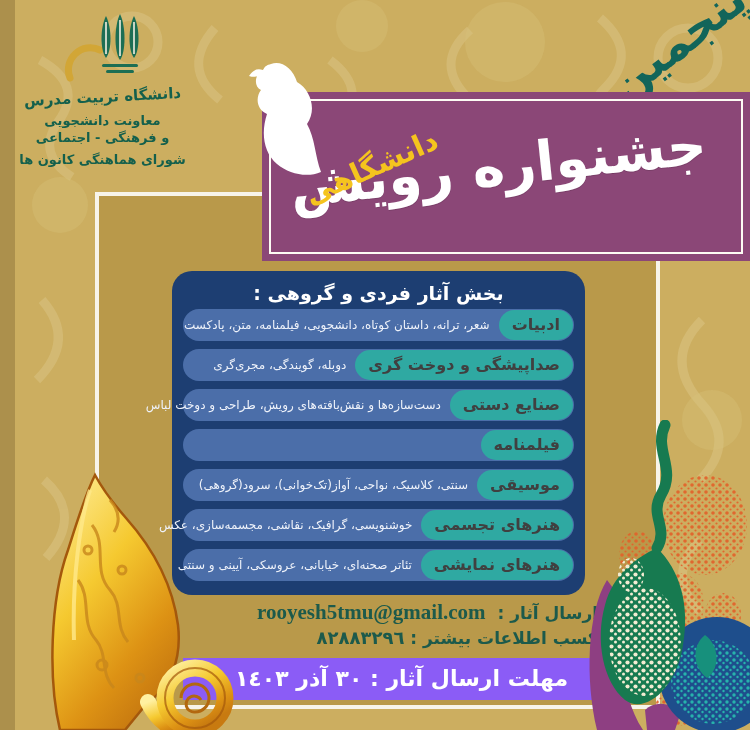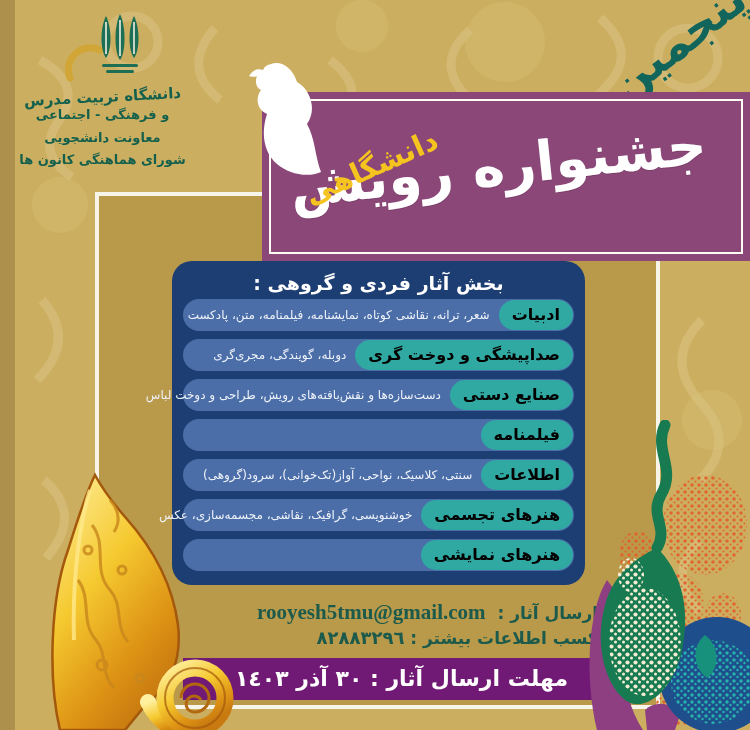--- a/index.html
+++ b/index.html
@@ -35,37 +35,37 @@
   .banner{position:absolute;left:262px;top:92px;width:488px;height:169px;background:#8b4777;z-index:4;}
   .banner-border{position:absolute;left:7px;top:7px;right:7px;bottom:7px;border:2px solid #fdfbf4;}
   .title-main{position:absolute;right:22px;top:42px;width:460px;z-index:2;
     direction:rtl;text-align:center;color:#ffffff;font-size:55px;font-weight:bold;
     transform:rotate(-6deg);white-space:nowrap;text-shadow:0 1px 0 rgba(0,0,0,.12);}
   .title-sub{position:absolute;left:38px;top:58px;z-index:2;
     color:#f5c41e;font-size:29px;font-weight:bold;transform:rotate(-24deg);white-space:nowrap;}
   .dove{position:absolute;left:247px;top:52px;z-index:5;}
 
   
-  .catbox{position:absolute;left:172px;top:261px;width:413px;height:324px;z-index:4;
+  .catbox{position:absolute;left:172px;top:271px;width:413px;height:324px;z-index:4;
     background:#1d3e72;border-radius:20px;padding:6px 11px 0;direction:rtl;}
   .cat-header{color:#fff;font-size:19px;font-weight:bold;text-align:center;height:32px;line-height:32px;}
   .cat-row{position:relative;display:flex;align-items:center;height:32px;margin-bottom:8px;
     background:#4b6ea9;border-radius:16px;direction:rtl;}
   .cap{flex:none;height:30px;line-height:30px;margin:1px 1px 1px 0;padding:0 13px;
-    background:#2fa9a2;border-radius:15px;color:#000000;font-size:16px;font-weight:bold;white-space:nowrap;}
+    background:#2fa9a2;border-radius:15px;color:#404040;font-size:16px;font-weight:bold;white-space:nowrap;}
   .desc{flex:none;padding-right:9px;color:#eef2fa;font-size:12px;white-space:nowrap;}
 
   
   .contact{position:absolute;top:599px;right:152px;z-index:4;direction:rtl;text-align:right;color:#1c5a4b;}
   .c-line{height:26px;line-height:26px;font-size:17px;font-weight:bold;white-space:nowrap;}
   .c-line .email{font-family:"Liberation Serif",serif;font-size:21px;font-weight:bold;
     direction:ltr;unicode-bidi:isolate;margin-right:6px;}
   .c-line .phone{margin-right:0;font-size:18px;}
   .deadline{position:absolute;left:183px;top:658px;width:437px;height:42px;z-index:4;
-    background:#701a75;color:#ffffff;font-size:22px;font-weight:bold;line-height:42px;
+    background:#8b5cf6;color:#ffffff;font-size:22px;font-weight:bold;line-height:42px;
     text-align:center;direction:rtl;white-space:nowrap;}
 
   .paisley{position:absolute;left:30px;top:430px;z-index:6;}
   .collage{position:absolute;left:585px;top:420px;z-index:6;}
 </style>
 </head>
 <body>
 
 <div class="poster">
 
@@ -108,22 +108,22 @@
         <rect x="38" y="52" width="36" height="3" rx="1.5"></rect>
         <rect x="42" y="58" width="28" height="3" rx="1.5"></rect>
       </g>
       <g stroke="#f2efe2" stroke-width="1.6" fill="none">
         <path d="M42 42 L42 10"></path>
           <path d="M56 44 L56 8"></path>
           <path d="M70 42 L70 10"></path>
       </g>
     </svg>
     <div class="uni">دانشگاه تربیت مدرس</div>
+    <div class="dep dep1">معاونت دانشجویی</div>
     <div class="dep">و فرهنگی - اجتماعی</div>
-    <div class="dep dep1">معاونت دانشجویی</div>
     <div class="council">شورای هماهنگی کانون ها</div>
   </div>
 
   <div class="edition">پنجمین</div>
 
   <div class="banner">
     <div class="banner-border"></div>
     <div class="title-main">جشنواره رویش</div>
     <div class="title-sub">دانشگاهی</div>
   </div>
@@ -133,43 +133,44 @@
       C68 86 68 104 74 120 C60 126 42 122 30 112 C16 100 14 80 20 62
       C10 58 8 46 14 38 C6 34 8 22 16 18 C18 14 20 13 24 12 Z"></path>
     <path fill="#ffffff" d="M16 18 C10 16 6 18 2 24 C8 26 12 24 16 22 Z"></path>
   </svg>
 
   <div class="catbox">
     <div class="cat-header">بخش آثار فردی و گروهی :</div>
 
     <div class="cat-row">
       <span class="cap">ادبیات</span>
-      <span class="desc">شعر، ترانه، نقاشی کوتاه، نمایشنامه، فیلمنامه، متن، پادکست</span>
+      <span class="desc">شعر، ترانه، داستان کوتاه، دانشجویی، فیلمنامه، متن، پادکست</span>
     </div>
     <div class="cat-row">
       <span class="cap">صداپیشگی و دوخت گری</span>
       <span class="desc">دوبله، گویندگی، مجری‌گری</span>
     </div>
     <div class="cat-row">
       <span class="cap">صنایع دستی</span>
       <span class="desc">دست‌سازه‌ها و نقش‌بافته‌های رویش، طراحی و دوخت لباس</span>
     </div>
     <div class="cat-row">
       <span class="cap">فیلمنامه</span>
     </div>
     <div class="cat-row">
-      <span class="cap">اطلاعات</span>
+      <span class="cap">موسیقی</span>
       <span class="desc">سنتی، کلاسیک، نواحی، آواز(تک‌خوانی)، سرود(گروهی)</span>
     </div>
     <div class="cat-row">
       <span class="cap">هنرهای تجسمی</span>
       <span class="desc">خوشنویسی، گرافیک، نقاشی، مجسمه‌سازی، عکس</span>
     </div>
     <div class="cat-row">
       <span class="cap">هنرهای نمایشی</span>
+      <span class="desc">تئاتر صحنه‌ای، خیابانی، عروسکی، آیینی و سنتی</span>
     </div>
   </div>
 
   <div class="contact">
     <div class="c-line">
       <span>ارسال آثار :</span>
       <span class="email">rooyesh5tmu@gmail.com</span>
     </div>
     <div class="c-line">
       <span>کسب اطلاعات بیشتر :</span>

